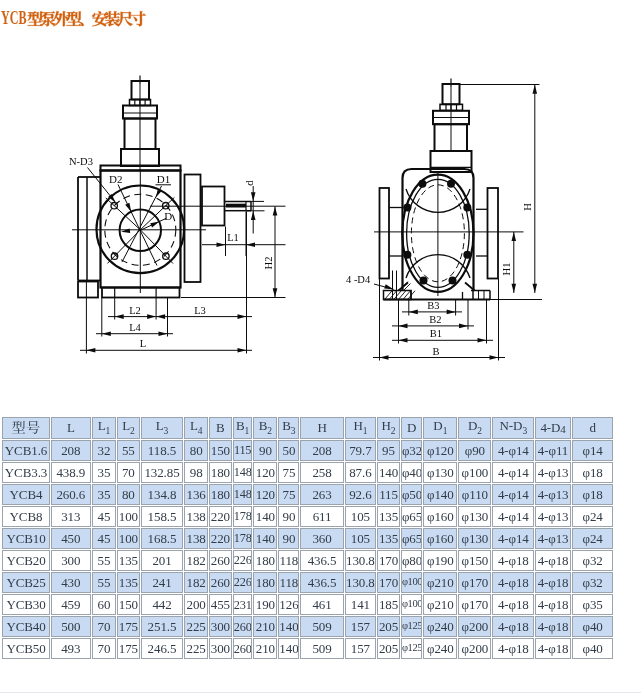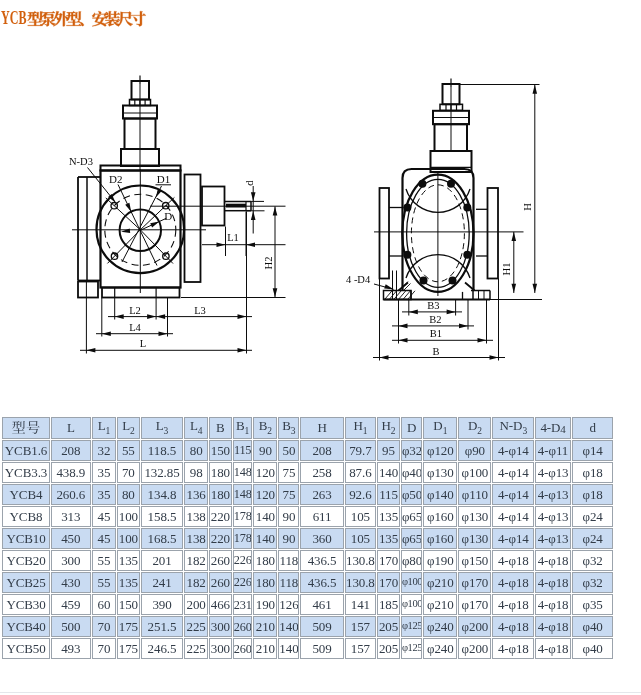--- a/index.html
+++ b/index.html
@@ -404,23 +404,23 @@
         <td>φ170</td>
         <td>4-φ18</td>
         <td>4-φ18</td>
         <td>φ32</td>
       </tr>
       <tr>
         <td>YCB30</td>
         <td>459</td>
         <td>60</td>
         <td>150</td>
-        <td>390</td>
+        <td>442</td>
         <td>200</td>
-        <td>466</td>
+        <td>455</td>
         <td class="cb">231</td>
         <td>190</td>
         <td>126</td>
         <td>461</td>
         <td>141</td>
         <td>185</td>
         <td class="cd">φ100</td>
         <td>φ210</td>
         <td>φ170</td>
         <td>4-φ18</td>

